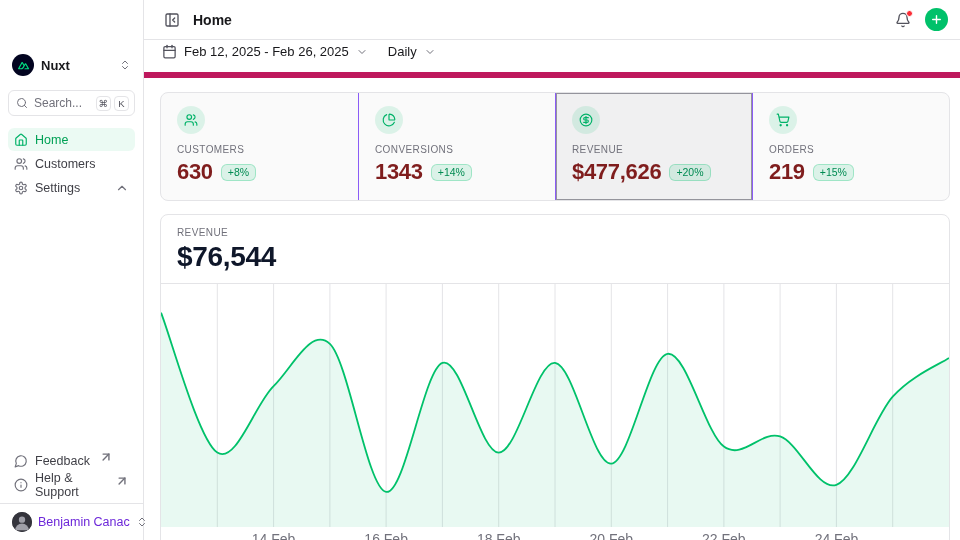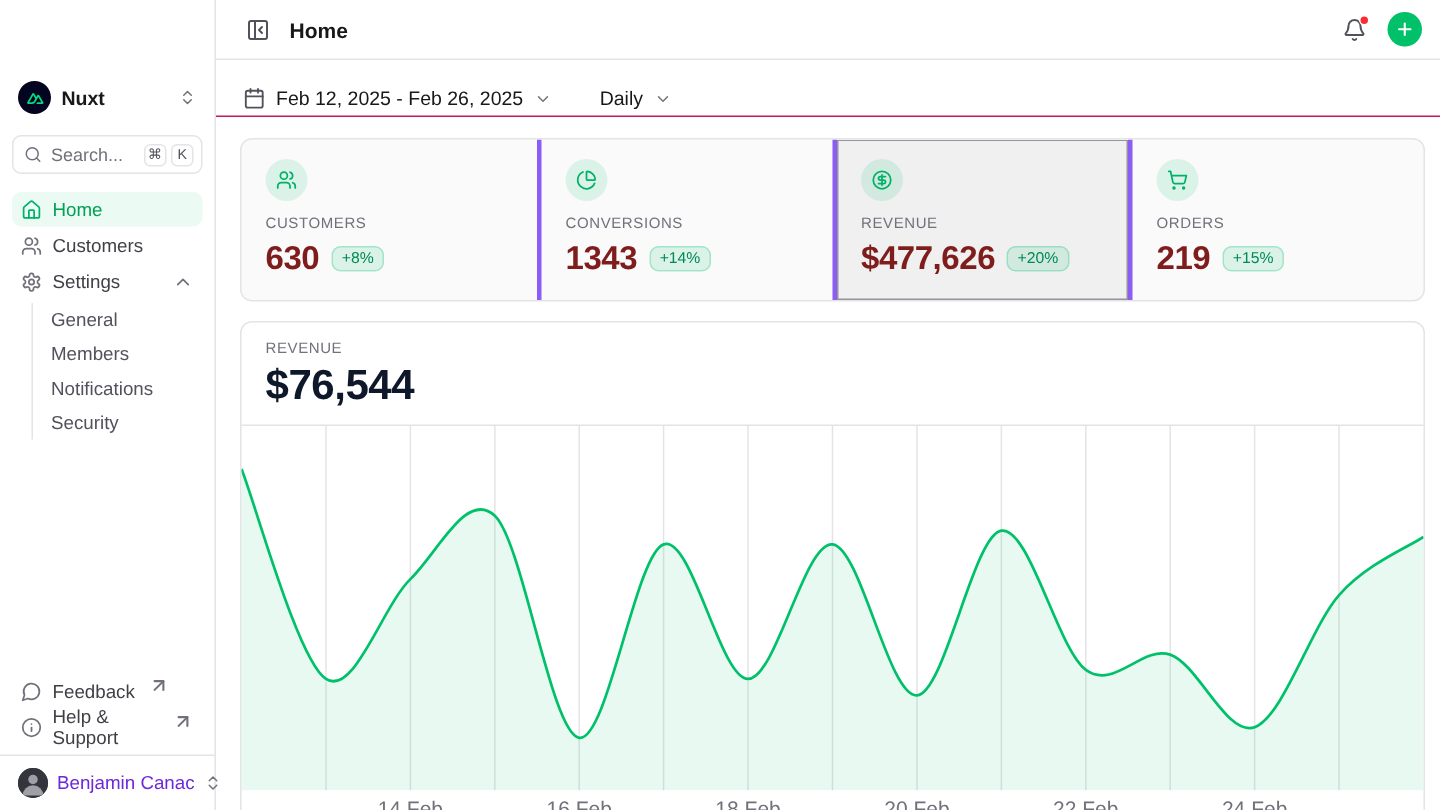--- a/index.html
+++ b/index.html
@@ -64,34 +64,34 @@
     display:flex; align-items:center; justify-content:center; border-radius:6px; cursor:pointer; position:relative; }
   .icon-btn svg { width:16px; height:16px; }
   .topbar-title { font-size:14px; font-weight:600; color:#18181b; }
   .topbar-right { margin-left:auto; display:flex; align-items:center; gap:10px; }
   .bell-dot { position:absolute; top:2px; right:2px; width:7px; height:7px; border-radius:50%;
     background:#fb2c36; border:1.5px solid #fff; }
   .plus-btn { width:23px; height:23px; border:none; border-radius:50%; background:#00c16a; color:#fff;
     display:flex; align-items:center; justify-content:center; cursor:pointer; }
   .plus-btn svg { width:13px; height:13px; }
 
-  .toolbar { height:38px; flex:none; border-bottom:1px solid #be185d;
-    display:flex; align-items:flex-end; gap:28px; padding:0 16px; }
+  .toolbar { height:38px; flex:none; border-bottom:6px solid #be185d;
+    display:flex; align-items:flex-start; gap:16px; padding:0 16px; }
   .tb-btn { display:flex; align-items:center; gap:7px; border:none; background:transparent;
     font-family:inherit; font-size:13px; font-weight:500; color:#18181b; cursor:pointer; padding:4px 2px; }
   .tb-btn .lead { color:#52525c; }
   .tb-btn .lead svg { width:15px; height:15px; }
   .tb-btn .chev { color:#71717b; }
   .tb-btn .chev svg { width:12px; height:12px; }
 
   .content { flex:1; padding:14px 10px 0 16px; overflow:hidden; }
 
   .stats { display:grid; grid-template-columns:repeat(4,1fr); border:1px solid #e4e4e7;
     border-radius:8px; overflow:hidden; background:#fafafa; }
-  .stat-tile { padding:13px 16px 15px; border-left:3px solid #8b5cf6; cursor:pointer; }
+  .stat-tile { padding:13px 16px 15px; border-left:1px solid #8b5cf6; cursor:pointer; }
   .stat-tile:first-child { border-left:none; }
   .stat-tile.selected { background:#f0f0f1; box-shadow:inset 0 0 0 1px #94949c; }
   .chip { width:28px; height:28px; border-radius:50%; background:rgba(0,193,106,0.12);
     color:#00b268; display:flex; align-items:center; justify-content:center; margin-bottom:10px; }
   .chip svg { width:14px; height:14px; }
   .stat-label { font-size:10px; font-weight:500; letter-spacing:0.4px; color:#71717b; margin-bottom:4px; }
   .stat-row { display:flex; align-items:center; gap:8px; }
   .stat-value { font-size:22px; font-weight:700; letter-spacing:-0.3px; color:#7f1d1d; }
   .stat-delta { font-size:10.5px; font-weight:500; color:#008b52; background:rgba(0,193,106,0.12);
     border:1px solid rgba(0,193,106,0.28); border-radius:6px; padding:1px 6px 2px; }
@@ -169,26 +169,20 @@
             </svg>
           </span>
           <span>Settings</span>
           <span class="sb-right">
             <span class="icon sel">
               <svg viewBox="0 0 24 24" fill="none" stroke="currentColor" stroke-width="2" stroke-linecap="round" stroke-linejoin="round">
                 <path d="m18 15-6-6-6 6"></path>
               </svg>
             </span>
           </span>
-        </div>
-        <div class="sb-children">
-          <div class="sb-child">General</div>
-          <div class="sb-child">Members</div>
-          <div class="sb-child">Notifications</div>
-          <div class="sb-child">Security</div>
         </div>
       </nav>
 
     <div class="sb-spacer"></div>
 
     <nav class="sb-footer">
         <div class="sb-item">
           <span class="icon">
             <svg viewBox="0 0 24 24" fill="none" stroke="currentColor" stroke-width="2" stroke-linecap="round" stroke-linejoin="round">
               <path d="M7.9 20A9 9 0 1 0 4 16.1L2 22Z"></path>

